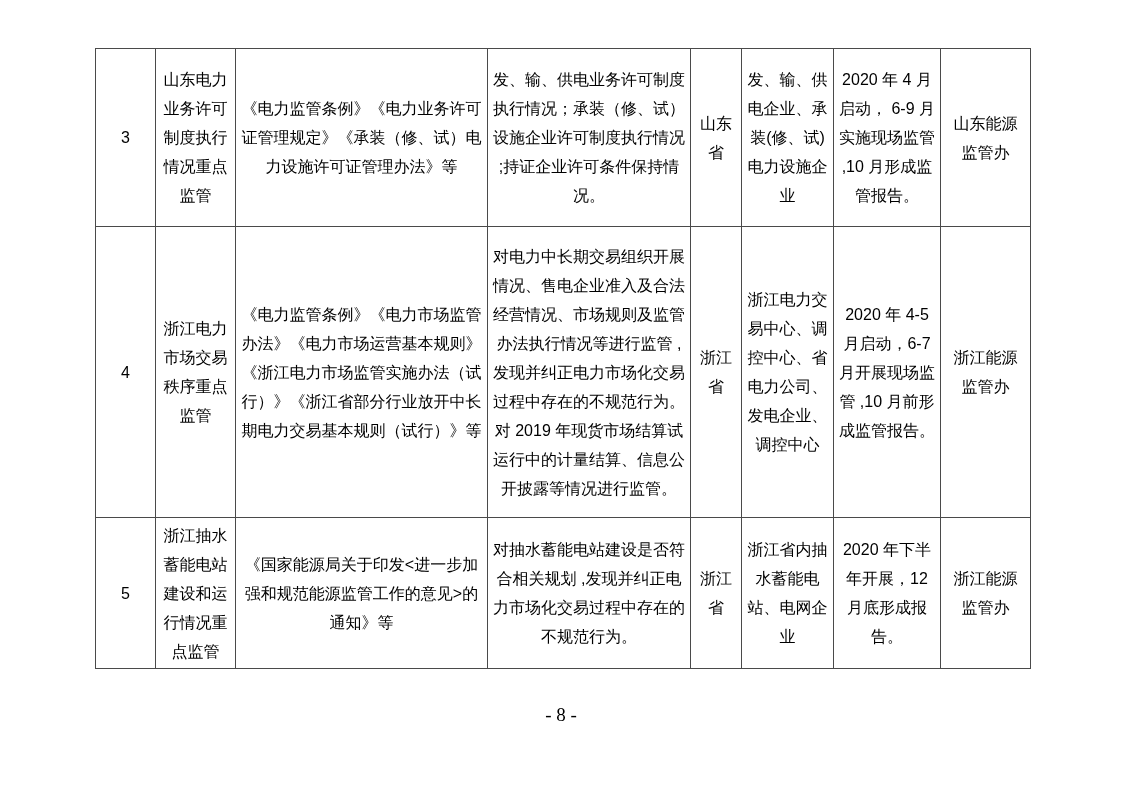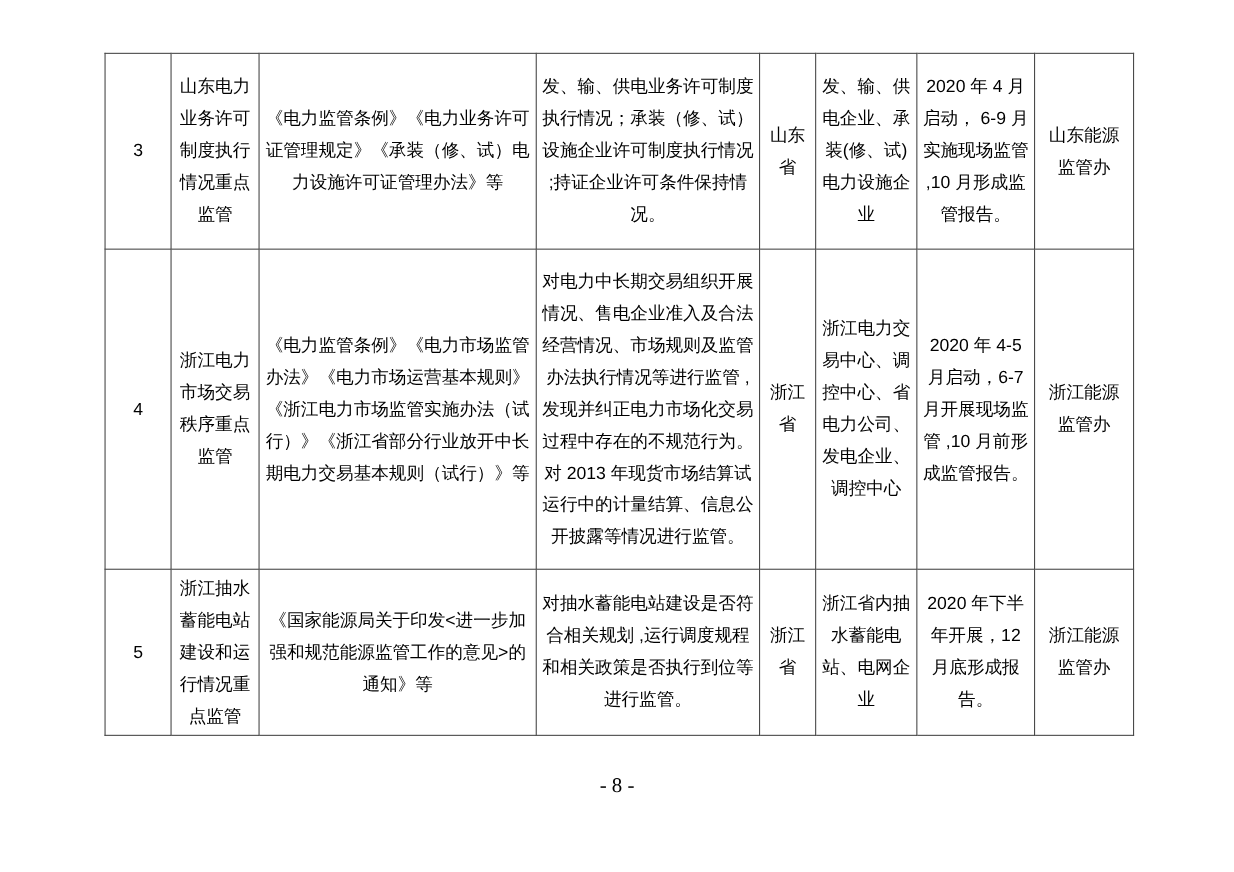--- a/index.html
+++ b/index.html
@@ -79,31 +79,31 @@
         <td class="c-content">发、输、供电业务许可制度执行情况；承装（修、试）设施企业许可制度执行情况 ;持证企业许可条件保持情况。</td>
         <td class="c-prov">山东省</td>
         <td class="c-targets">发、输、供电企业、承装(修、试)电力设施企业</td>
         <td class="c-sched">2020 年 4 月启动， 6-9 月实施现场监管 ,10 月形成监管报告。</td>
         <td class="c-office">山东能源监管办</td>
       </tr>
       <tr class="row-b">
         <td class="c-no">4</td>
         <td class="c-name">浙江电力市场交易秩序重点监管</td>
         <td class="c-basis">《电力监管条例》《电力市场监管办法》《电力市场运营基本规则》《浙江电力市场监管实施办法（试行）》《浙江省部分行业放开中长期电力交易基本规则（试行）》等</td>
-        <td class="c-content">对电力中长期交易组织开展情况、售电企业准入及合法经营情况、市场规则及监管办法执行情况等进行监管 ,发现并纠正电力市场化交易过程中存在的不规范行为。对 2013 年现货市场结算试运行中的计量结算、信息公开披露等情况进行监管。</td>
+        <td class="c-content">对电力中长期交易组织开展情况、售电企业准入及合法经营情况、市场规则及监管办法执行情况等进行监管 ,发现并纠正电力市场化交易过程中存在的不规范行为。对 2019 年现货市场结算试运行中的计量结算、信息公开披露等情况进行监管。</td>
         <td class="c-prov">浙江省</td>
         <td class="c-targets">浙江电力交易中心、调控中心、省电力公司、发电企业、调控中心</td>
         <td class="c-sched">2020 年 4-5 月启动，6-7 月开展现场监管 ,10 月前形成监管报告。</td>
         <td class="c-office">浙江能源监管办</td>
       </tr>
       <tr class="row-c">
         <td class="c-no">5</td>
         <td class="c-name">浙江抽水蓄能电站建设和运行情况重点监管</td>
         <td class="c-basis">《国家能源局关于印发&lt;进一步加强和规范能源监管工作的意见&gt;的通知》等</td>
-        <td class="c-content">对抽水蓄能电站建设是否符合相关规划 ,运行调度规程和相关政策是否执行到位等进行监管。</td>
+        <td class="c-content">对抽水蓄能电站建设是否符合相关规划 ,发现并纠正电力市场化交易过程中存在的不规范行为。</td>
         <td class="c-prov">浙江省</td>
         <td class="c-targets">浙江省内抽水蓄能电站、电网企业</td>
         <td class="c-sched">2020 年下半年开展，12 月底形成报告。</td>
         <td class="c-office">浙江能源监管办</td>
       </tr>
     </tbody>
   </table>
 
   <div class="page-number">- 8 -</div>
 

